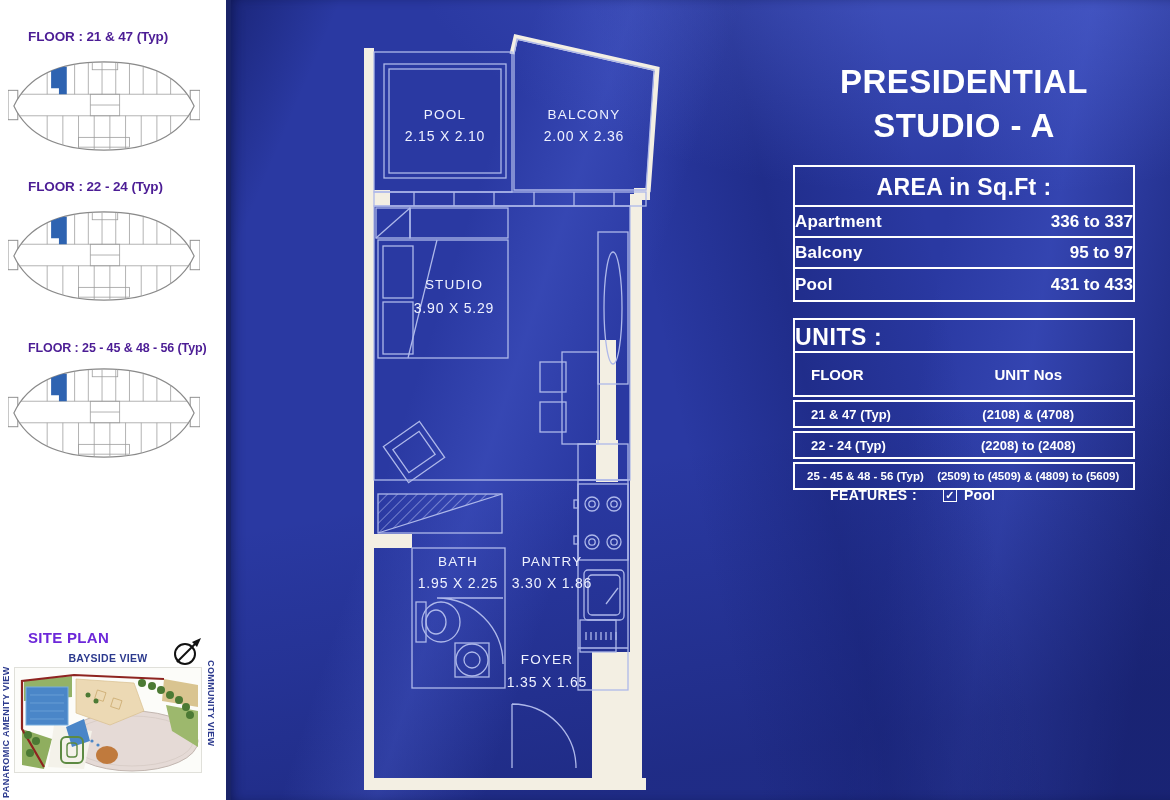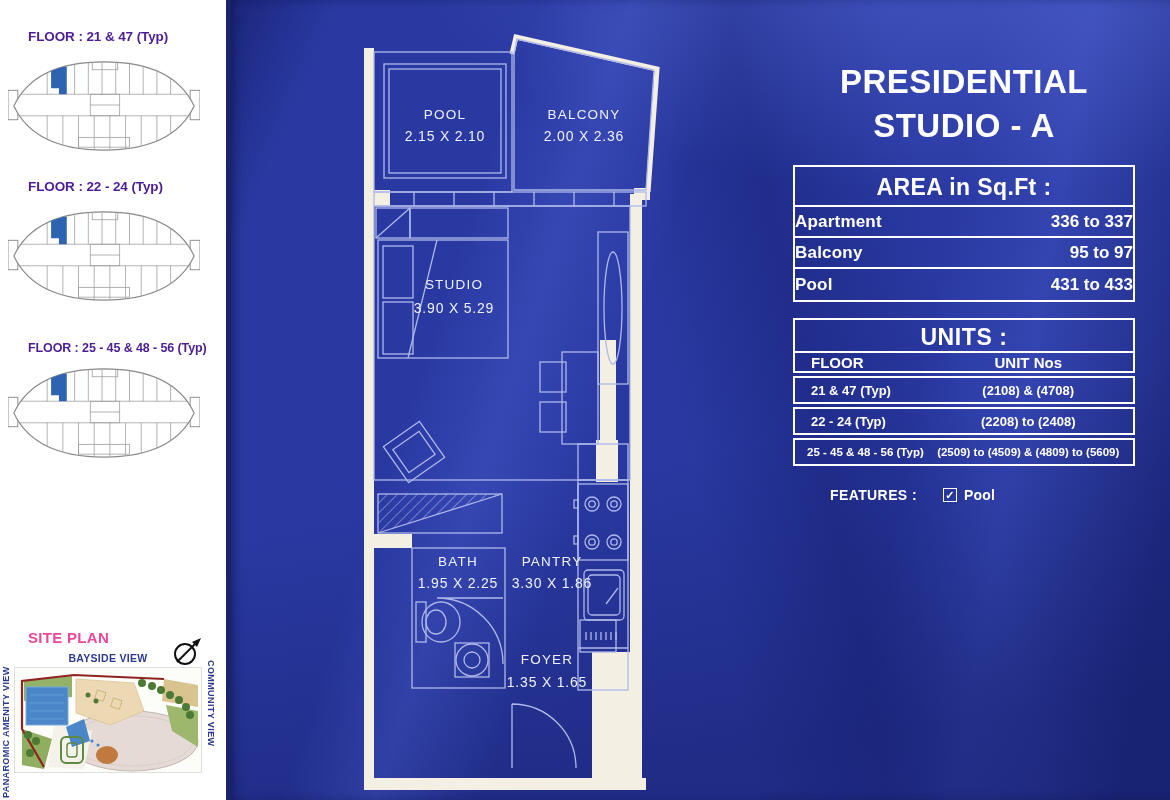--- a/index.html
+++ b/index.html
@@ -26,21 +26,21 @@
 
   
   .left-panel { position:absolute; left:0; top:0; width:226px; height:800px; background:#ffffff; }
   .floor-label { position:absolute; left:28px; font-weight:bold; color:#4c1d95; font-size:13.5px; letter-spacing:-0.1px; white-space:nowrap; }
   .fl-1 { top:29px; }
   .fl-2 { top:179px; }
   .fl-3 { top:341px; font-size:12.5px; }
   .keyplan { position:absolute; left:8px; width:192px; height:102px; }
   .kp-1 { top:55px; } .kp-2 { top:205px; } .kp-3 { top:362px; }
 
-  .siteplan-title { position:absolute; left:28px; top:629px; font-weight:bold; font-size:15px; color:#ec4899; letter-spacing:0.3px; }
+  .siteplan-title { position:absolute; left:28px; top:629px; font-weight:bold; font-size:15px; color:#6d28d9; letter-spacing:0.3px; }
   .compass { position:absolute; left:170px; top:634px; width:36px; height:36px; }
   .view-top    { position:absolute; left:0; top:652px; width:216px; text-align:center; font-size:10.5px; font-weight:bold; color:#2c3a8e; letter-spacing:0.3px; }
   .view-bottom { position:absolute; left:0; top:746px; width:216px; text-align:center; font-size:10.5px; font-weight:normal; color:#2c3a8e; letter-spacing:0.3px;padding-left:20px; }
   .view-left   { position:absolute; left:1px;  top:648px; height:150px; writing-mode:vertical-rl; transform:rotate(180deg); font-size:9px; font-weight:bold; color:#2c3a8e; letter-spacing:0.4px; }
   .view-right  { position:absolute; left:206px; top:660px; height:140px; writing-mode:vertical-rl; font-size:9px; font-weight:bold; color:#2c3a8e; letter-spacing:0.4px; }
   .site-map { position:absolute; left:14px; top:667px; width:188px; height:106px; }
 
   
   .plan-svg { position:absolute; left:350px; top:30px; width:360px; height:770px; }
   .plan-svg text { fill:#eef1ff; font-family:"Liberation Sans", sans-serif; }
@@ -51,22 +51,22 @@
   .unit-title { position:absolute; left:793px; top:60px; width:342px; text-align:center; color:#fff; font-weight:bold; font-size:33px; line-height:1.32; letter-spacing:0.5px; }
 
   .area-table { position:absolute; left:793px; top:165px; width:342px; border:2px solid #fff; color:#fff; }
   .area-header { height:40px; line-height:40px; text-align:center; font-size:23px; font-weight:bold; border-bottom:2px solid #fff; letter-spacing:0.4px; }
   .area-row { display:flex; align-items:center; height:31px; border-bottom:2px solid #fff; font-size:17px; font-weight:bold; }
   .area-row:last-child { border-bottom:none; }
   .area-label { flex:1; letter-spacing:0.2px; }
   .area-value { width:160px; text-align:right; }
 
   .units-block { position:absolute; left:793px; top:318px; width:342px; color:#fff; }
-  .units-header { border:2px solid #fff; height:35px; line-height:35px; text-align:center; font-size:23px; font-weight:bold; letter-spacing:0.6px; }
-  .units-colhead { border:2px solid #fff; border-top:none; height:20px; display:flex; align-items:center; font-size:15px; font-weight:bold; }
+  .units-header { border:2px solid #fff; height:35px; line-height:35px; font-size:23px; font-weight:bold; letter-spacing:0.6px; }
+  .units-colhead { border:2px solid #fff; border-top:none; height:44px; display:flex; align-items:center; font-size:15px; font-weight:bold; }
   .units-row { border:2px solid #fff; margin-top:3px; height:28px; display:flex; align-items:center; font-size:13px; font-weight:bold; }
   .units-row.small { font-size:11.5px; }
   .col-floor { width:38%; padding-left:16px; white-space:nowrap; }
   .col-units { flex:1; text-align:center; white-space:nowrap; }
   .units-row.small .col-floor { padding-left:12px;text-align:right; }
 
   .features { position:absolute; left:830px; top:487px; display:flex; align-items:center; color:#fff; font-weight:bold; font-size:14px; }
   .features .feat-label { letter-spacing:0.4px; }
   .checkbox { width:14px; height:14px; border:1.6px solid #fff; margin-left:26px; margin-right:7px; display:flex; align-items:center; justify-content:center; font-size:11px; line-height:1; color:#fff; }
   .feat-item { letter-spacing:0.2px; }

